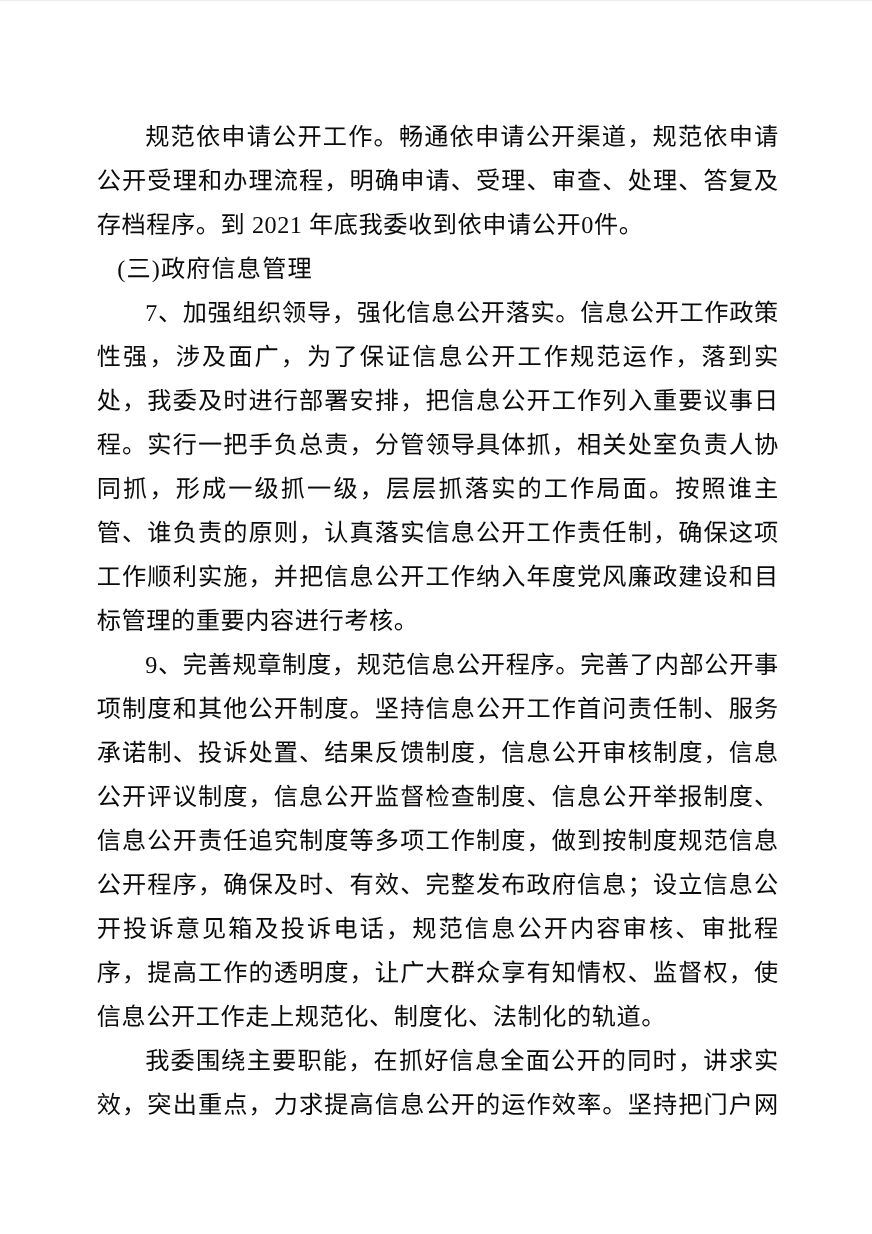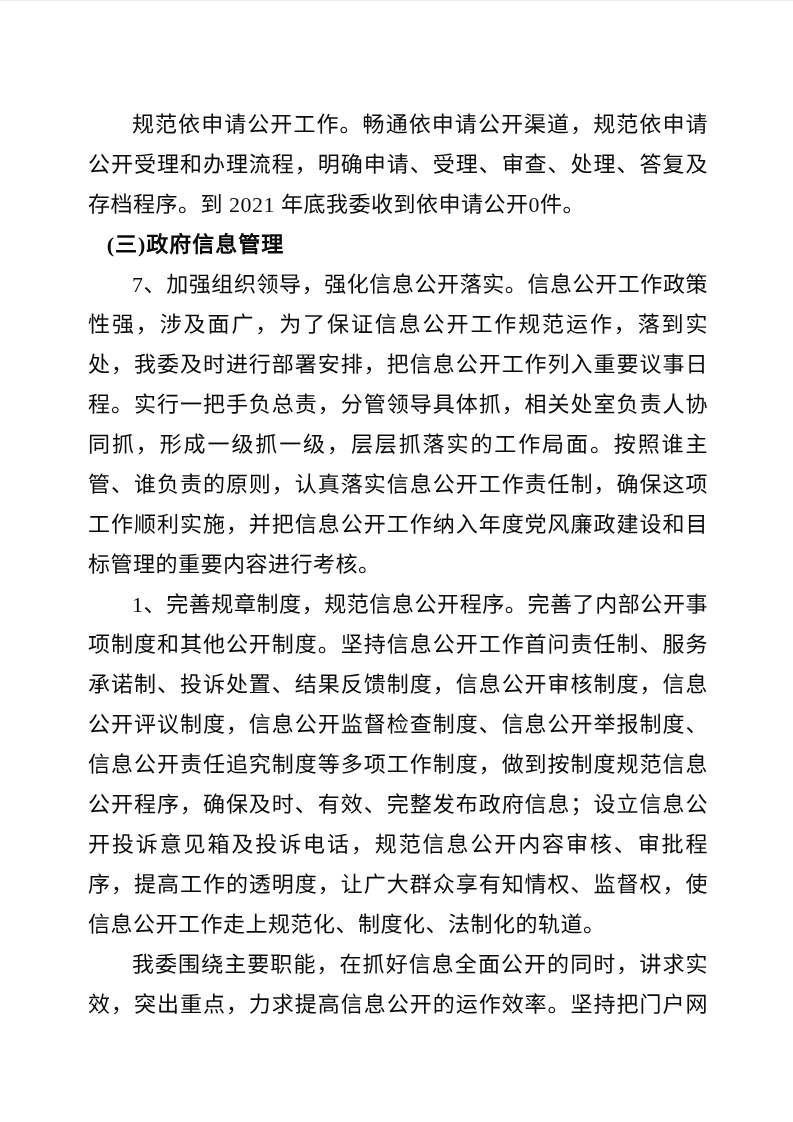--- a/index.html
+++ b/index.html
@@ -29,21 +29,21 @@
     font-size: 22px;
     line-height: 40px;
     text-align: justify;
     text-justify: inter-ideograph;
     text-indent: 2em;
     letter-spacing: 0.5px;
     word-break: break-all;
     color: #0b0b0b;
   }
   .heading {
-    font-weight: bold;
+    font-weight: normal;
     text-indent: 0.85em;
     letter-spacing: 1px;
   }
   .page-number {
     position: absolute;
     left: 0;
     right: 0;
     top: 1036px;
     text-align: center;
     font-size: 17px;
@@ -53,18 +53,18 @@
   }
 </style>
 </head>
 <body>
 
 <div class="page">
   <div class="content">
     <p class="par">规范依申请公开工作。畅通依申请公开渠道，规范依申请公开受理和办理流程，明确申请、受理、审查、处理、答复及 存档程序。到 2021 年底我委收到依申请公开0件。</p>
     <p class="par heading">(三)政府信息管理</p>
     <p class="par">7、加强组织领导，强化信息公开落实。信息公开工作政策性强，涉及面广，为了保证信息公开工作规范运作，落到实处，我委及时进行部署安排，把信息公开工作列入重要议事日程。实行一把手负总责，分管领导具体抓，相关处室负责人协同抓，形成一级抓一级，层层抓落实的工作局面。按照谁主管、谁负责的原则，认真落实信息公开工作责任制，确保这项工作顺利实施，并把信息公开工作纳入年度党风廉政建设和目标管理的重要内容进行考核。</p>
-    <p class="par">1、完善规章制度，规范信息公开程序。完善了内部公开事项制度和其他公开制度。坚持信息公开工作首问责任制、服务承诺制、投诉处置、结果反馈制度，信息公开审核制度，信息公开评议制度，信息公开监督检查制度、信息公开举报制度、信息公开责任追究制度等多项工作制度，做到按制度规范信息公开程序，确保及时、有效、完整发布政府信息；设立信息公开投诉意见箱及投诉电话，规范信息公开内容审核、审批程序，提高工作的透明度，让广大群众享有知情权、监督权，使信息公开工作走上规范化、制度化、法制化的轨道。</p>
+    <p class="par">9、完善规章制度，规范信息公开程序。完善了内部公开事项制度和其他公开制度。坚持信息公开工作首问责任制、服务承诺制、投诉处置、结果反馈制度，信息公开审核制度，信息公开评议制度，信息公开监督检查制度、信息公开举报制度、信息公开责任追究制度等多项工作制度，做到按制度规范信息公开程序，确保及时、有效、完整发布政府信息；设立信息公开投诉意见箱及投诉电话，规范信息公开内容审核、审批程序，提高工作的透明度，让广大群众享有知情权、监督权，使信息公开工作走上规范化、制度化、法制化的轨道。</p>
     <p class="par">我委围绕主要职能，在抓好信息全面公开的同时，讲求实效，突出重点，力求提高信息公开的运作效率。坚持把门户网站作为政</p>
     <p class="par heading">(四)政府信息公开平台建设</p>
   </div>
   <div class="page-number">– 3 –</div>
 </div>
 
 </body></html>

